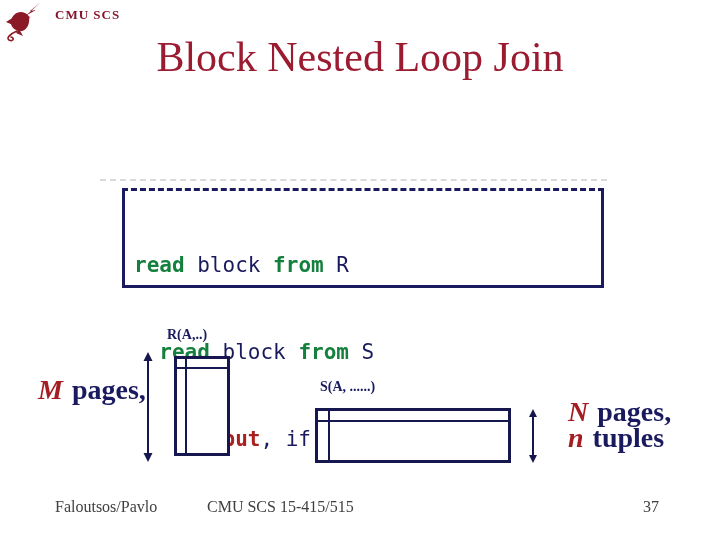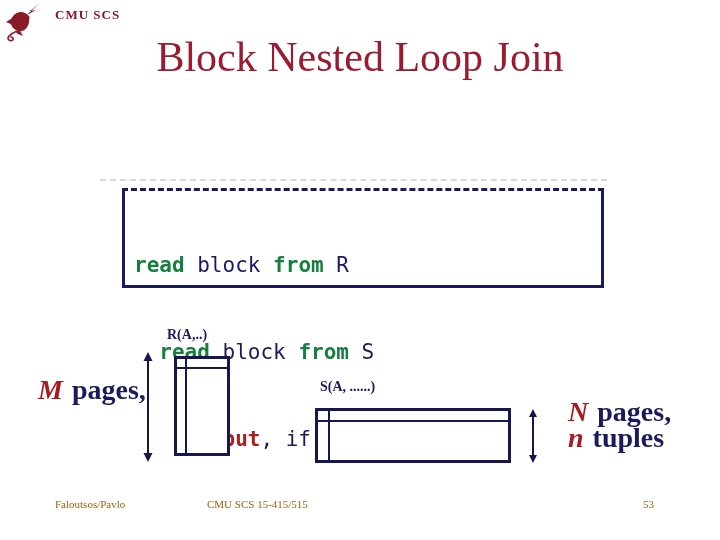--- a/index.html
+++ b/index.html
@@ -64,21 +64,21 @@
   #s-arrow{left:526px;top:409px;}
   
   .size-note{
     position:absolute;font-size:28px;font-weight:bold;color:#1A1A5E;line-height:26px;
   }
   #left-note{left:38px;top:377px;}
   #right-note{left:568px;top:399px;}
   .size-note .em{font-style:italic;color:#A31D22;margin-right:2px;}
   
   .footer-text{
-    position:absolute;top:498px;font-size:11px;color:#a16207;
+    position:absolute;top:498px;font-size:16px;color:#404040;
   }
   #footer-authors{left:55px;}
   #footer-course{left:207px;}
   #footer-page{left:643px;}
 </style>
 </head>
 <body>
 
 <div id="slide">
 
@@ -134,15 +134,15 @@
     <polygon points="7,54 3,46 11,46" fill="#17174F"></polygon>
   </svg>
 
   <div id="right-note" class="size-note">
     <div><span class="em">N</span><span> pages,</span></div>
     <div><span class="em">n</span><span> tuples</span></div>
   </div>
 
   <div id="footer-authors" class="footer-text">Faloutsos/Pavlo</div>
   <div id="footer-course" class="footer-text">CMU SCS 15-415/515</div>
-  <div id="footer-page" class="footer-text">53</div>
+  <div id="footer-page" class="footer-text">37</div>
 
 </div>
 
 </body></html>

